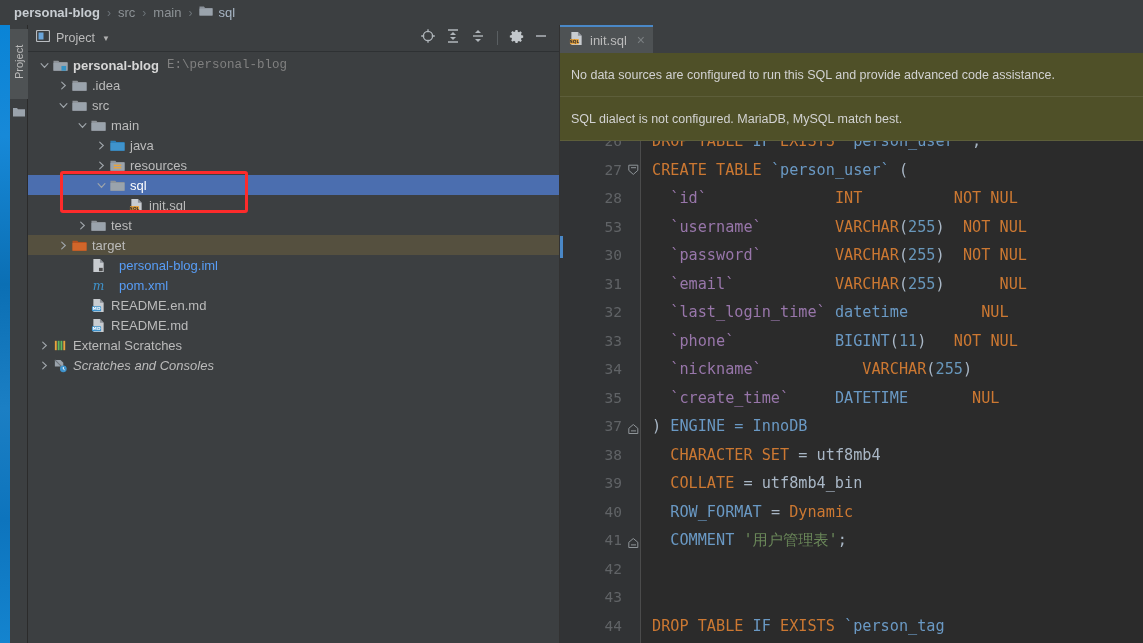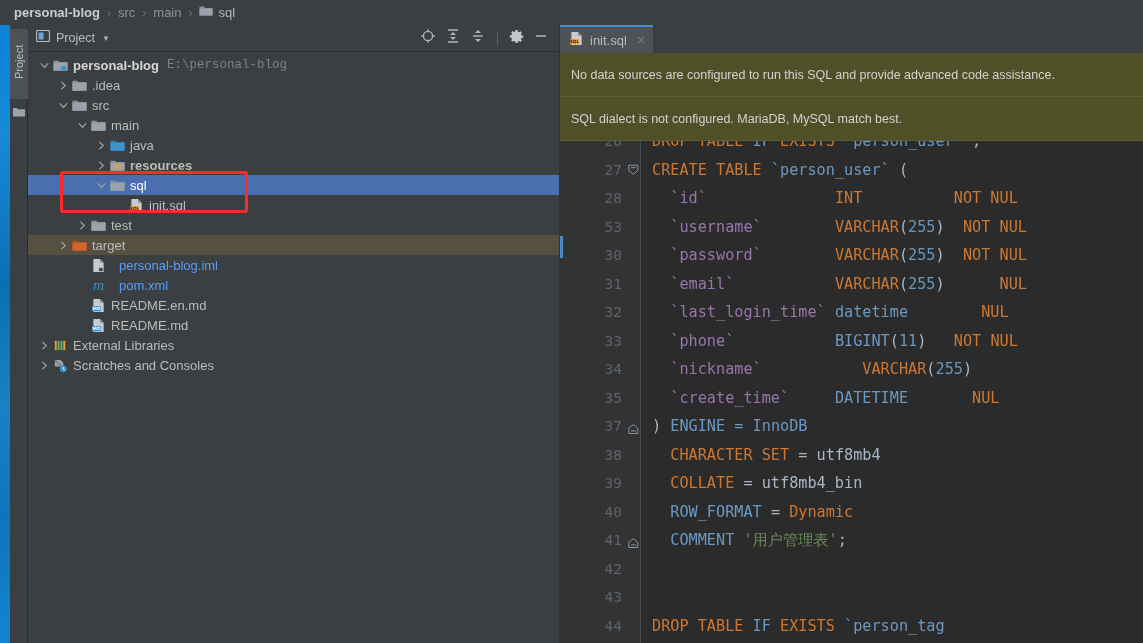--- a/index.html
+++ b/index.html
@@ -304,21 +304,21 @@
             </svg>
           </span>
           <span class="ico">
             <svg width="15" height="15" viewBox="0 0 16 16">
               <path d="M0.5 3h5.2l1.1 1.3h8.7v9.2H0.5z" fill="#2d7fb8"></path>
               <path d="M0.5 5.2h15v8.3H0.5z" fill="#3f93cc"></path>
             </svg>
           </span>
           <span class="lbl">java</span>
         </div>
-        <div class="row" style="padding-left: 67px; font-weight: bold;">
+        <div class="row" style="padding-left: 67px;">
           <span class="arrow">
             <svg width="9" height="9" viewBox="0 0 10 10">
               <path d="M3 1.2L7 5l-4 3.8" fill="none" stroke="#9fa5aa" stroke-width="1.3" stroke-linecap="round"></path>
             </svg>
           </span>
           <span class="ico">
             <svg width="15" height="15" viewBox="0 0 16 16">
               <path d="M0.5 3h5.2l1.1 1.3h8.7v9.2H0.5z" fill="#8d9298"></path>
               <path d="M0.5 5.2h15v8.3H0.5z" fill="#9aa3ac"></path>
               <rect x="4" y="7" width="8" height="1.6" fill="#e8a33d"></rect>
@@ -432,23 +432,23 @@
             </svg>
           </span>
           <span class="ico">
             <svg width="15" height="15" viewBox="0 0 16 16">
               <rect x="2" y="3" width="2" height="10" fill="#e8a33d"></rect>
               <rect x="5" y="3" width="2" height="10" fill="#5fb85f"></rect>
               <rect x="8" y="3" width="2" height="10" fill="#5fb85f"></rect>
               <rect x="11" y="3" width="2" height="10" fill="#e8a33d"></rect>
             </svg>
           </span>
-          <span class="lbl">External Libraries</span>
-        </div>
-        <div class="row" style="padding-left: 10px;">
+          <span class="lbl">External Scratches</span>
+        </div>
+        <div class="row" style="padding-left: 10px; font-style: italic;">
           <span class="arrow">
             <svg width="9" height="9" viewBox="0 0 10 10">
               <path d="M3 1.2L7 5l-4 3.8" fill="none" stroke="#9fa5aa" stroke-width="1.3" stroke-linecap="round"></path>
             </svg>
           </span>
           <span class="ico">
             <svg width="15" height="15" viewBox="0 0 16 16">
               <path d="M2 2h6l3 3v4H2z" fill="#9aa3ac"></path>
               <path d="M2 2l9 9" stroke="#6c7278" stroke-width="1.1"></path>
               <circle cx="11" cy="11.5" r="3.6" fill="#3f93cc"></circle>

